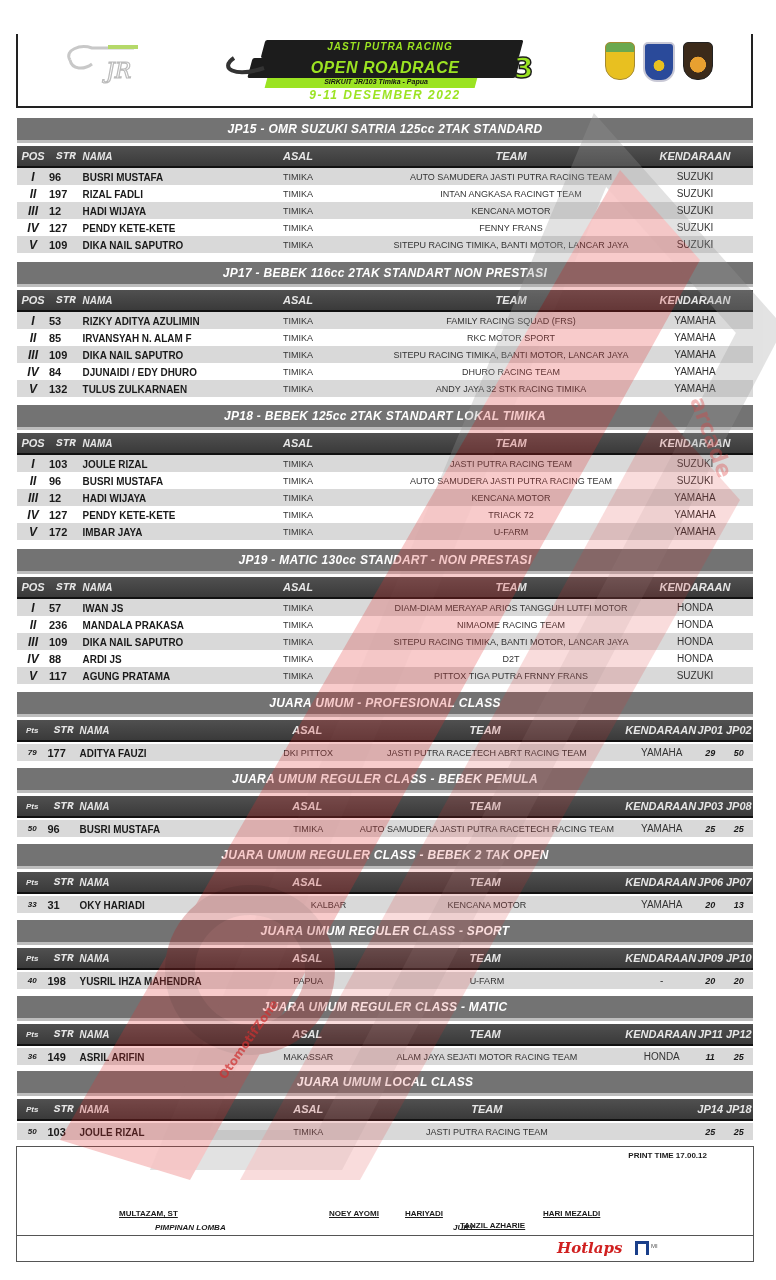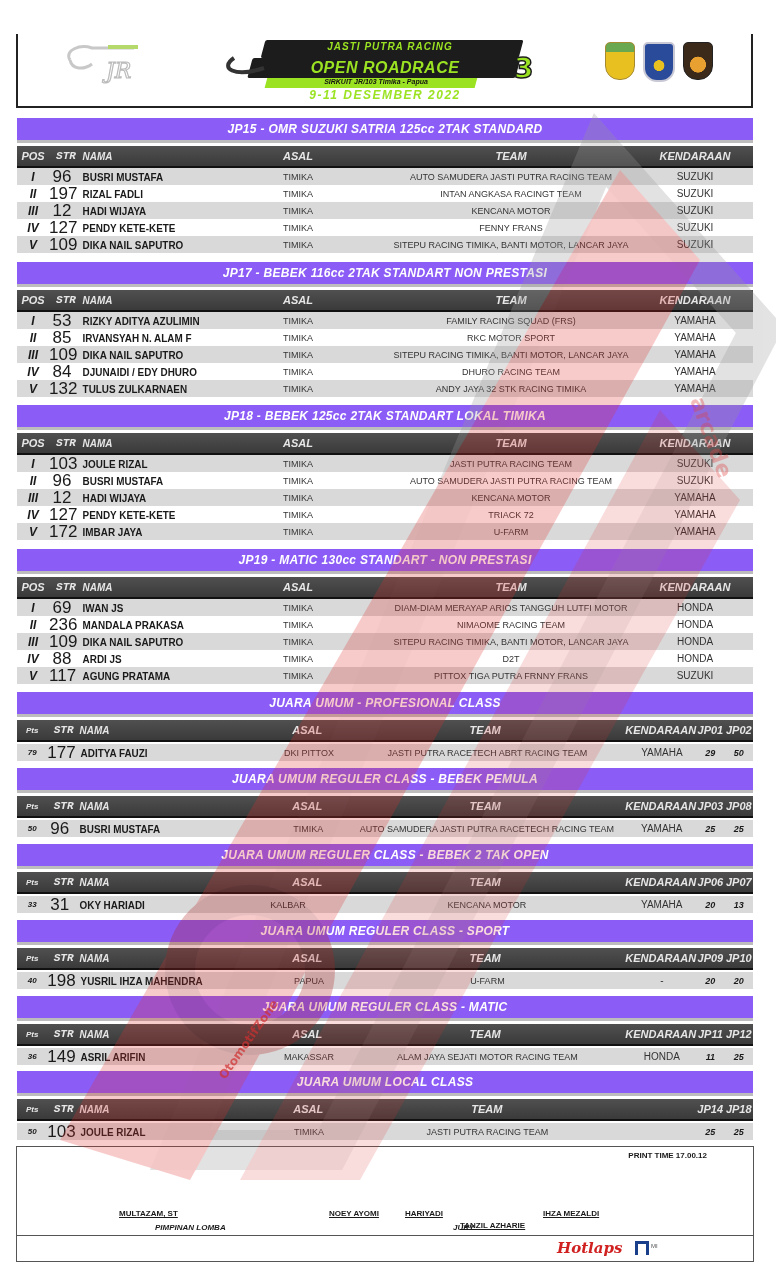--- a/index.html
+++ b/index.html
@@ -10,33 +10,33 @@
   .header-frame { position:absolute; left:16px; top:34px; width:737px; height:74px;
                   border-left:2px solid #222; border-right:2px solid #222; border-bottom:2px solid #222;
                   box-sizing:border-box; }
   .logo-left { position:absolute; left:62px; top:40px; width:80px; height:44px; }
   .logo-main { position:absolute; left:214px; top:38px; width:350px; height:66px; }
   .badges { position:absolute; left:605px; top:42px; display:flex; gap:8px; }
   .badge { width:28px; height:36px; border-radius:5px 5px 14px 14px; }
 
   
   .section { position:absolute; left:17px; width:736px; }
-  .sec-title { height:22px; background:#8b5cf6; color:#fff; font-weight:bold; font-style:italic;
+  .sec-title { height:22px; background:#737373; color:#fff; font-weight:bold; font-style:italic;
                font-size:12px; text-align:center; line-height:22px; letter-spacing:0.3px;
                border-bottom:3px solid #bdbdbd; }
   .col-head { height:20px; background:linear-gradient(#505050,#3a3a3a); color:#e6e6e6;
               font-style:italic; font-weight:bold; font-size:11px; display:flex; align-items:center;
               border-bottom:2px solid #111; margin-top:3px; }
   .row { height:17px; display:flex; align-items:center; font-size:10.5px; }
   .row:nth-child(odd) { background:#d9d9d9; }
   .row:nth-child(even) { background:#ffffff; }
   .rows.single .row { background:#d9d9d9; margin-top:2px; }
 
   .c-pos { width:32px; text-align:center; font-style:italic; font-weight:bold; font-size:12px; }
-  .c-str { width:26px; text-align:center; font-weight:normal; font-size:17px; padding-right:4px; }
+  .c-str { width:26px; text-align:left; font-weight:bold; font-size:11px; padding-right:4px; }
   .c-nama { width:200px; padding-left:4px; font-weight:bold; font-size:11px; transform:scaleX(0.9); transform-origin:left; }
   .c-asal { width:80px; font-size:9px; color:#333; }
   .c-team { width:296px; text-align:center; font-size:9px; color:#333; }
   .c-kend { width:72px; text-align:center; font-size:10px; color:#333; }
   .c-jp { width:30px; text-align:center; font-size:9px; font-style:italic; font-weight:bold; }
   .col-head .c-pos, .col-head .c-str, .col-head .c-nama, .col-head .c-asal,
   .col-head .c-team, .col-head .c-kend, .col-head .c-jp { color:#e6e6e6; font-size:11px; font-weight:bold; font-style:italic; }
   .col-head .c-str { text-align:center; padding-left:4px; padding-right:0; width:26px;font-family:Liberation Mono, monospace; }
   .pts .c-pos { font-size:8px; }
 
@@ -254,21 +254,21 @@
     <span class="c-pos">POS</span>
       <span class="c-str">STR</span>
       <span class="c-nama">NAMA</span>
       <span class="c-asal">ASAL</span>
       <span class="c-team">TEAM</span>
       <span class="c-kend">KENDARAAN</span>
   </div>
   <div class="rows">
     <div class="row">
         <span class="c-pos">I</span>
-        <span class="c-str">69</span>
+        <span class="c-str">57</span>
         <span class="c-nama">IWAN JS</span>
         <span class="c-asal">TIMIKA</span>
         <span class="c-team">DIAM-DIAM MERAYAP ARIOS TANGGUH LUTFI MOTOR</span>
         <span class="c-kend">HONDA</span>
       </div>
     <div class="row">
         <span class="c-pos">II</span>
         <span class="c-str">236</span>
         <span class="c-nama">MANDALA PRAKASA</span>
         <span class="c-asal">TIMIKA</span>
@@ -364,21 +364,21 @@
       <span class="c-team">TEAM</span>
       <span class="c-kend">KENDARAAN</span>
       <span class="c-jp">JP06</span>
       <span class="c-jp">JP07</span>
   </div>
   <div class="rows single">
     <div class="row">
         <span class="c-pos">33</span>
         <span class="c-str">31</span>
         <span class="c-nama">OKY HARIADI</span>
-        <span class="c-asal" style="text-align:left">KALBAR</span>
+        <span class="c-asal" style="text-align:right">KALBAR</span>
         <span class="c-team">KENCANA MOTOR</span>
         <span class="c-kend">YAMAHA</span>
         <span class="c-jp">20</span>
         <span class="c-jp">13</span>
       </div>
   </div>
 </div>
 
 <div class="section pts" style="top:920px;">
   <div class="sec-title">JUARA UMUM REGULER CLASS - SPORT</div>
@@ -458,21 +458,21 @@
   </div>
 </div>
 
 <div class="footer">
   <div class="print-time">PRINT TIME  17.00.12</div>
   <div class="sig" style="left:102px; top:62px;">MULTAZAM, ST</div>
   <div class="sig-role" style="left:98px; top:76px;margin-left:40px;">PIMPINAN LOMBA</div>
   <div class="sig" style="left:312px; top:62px;">NOEY AYOMI</div>
   <div class="sig" style="left:388px; top:62px;">HARIYADI</div>
   <div class="sig" style="left:443px; top:62px;margin-top:12px;">TANZIL AZHARIE</div>
-  <div class="sig" style="left:526px; top:62px;">IHZA MEZALDI</div>
+  <div class="sig" style="left:526px; top:62px;">HARI MEZALDI</div>
   <div class="sig-role" style="left:436px; top:76px;">JURY</div>
 </div>
 <div class="footer-logos">
   <div class="hotlaps" style="left:540px;">Hotlaps</div>
   <div class="mi-logo" style="left:618px;"></div>
   <div class="mi-text" style="left:634px;">MI</div>
 </div>
 
 <svg class="watermark" viewBox="0 0 776 1280">
   <g opacity="0.28">

